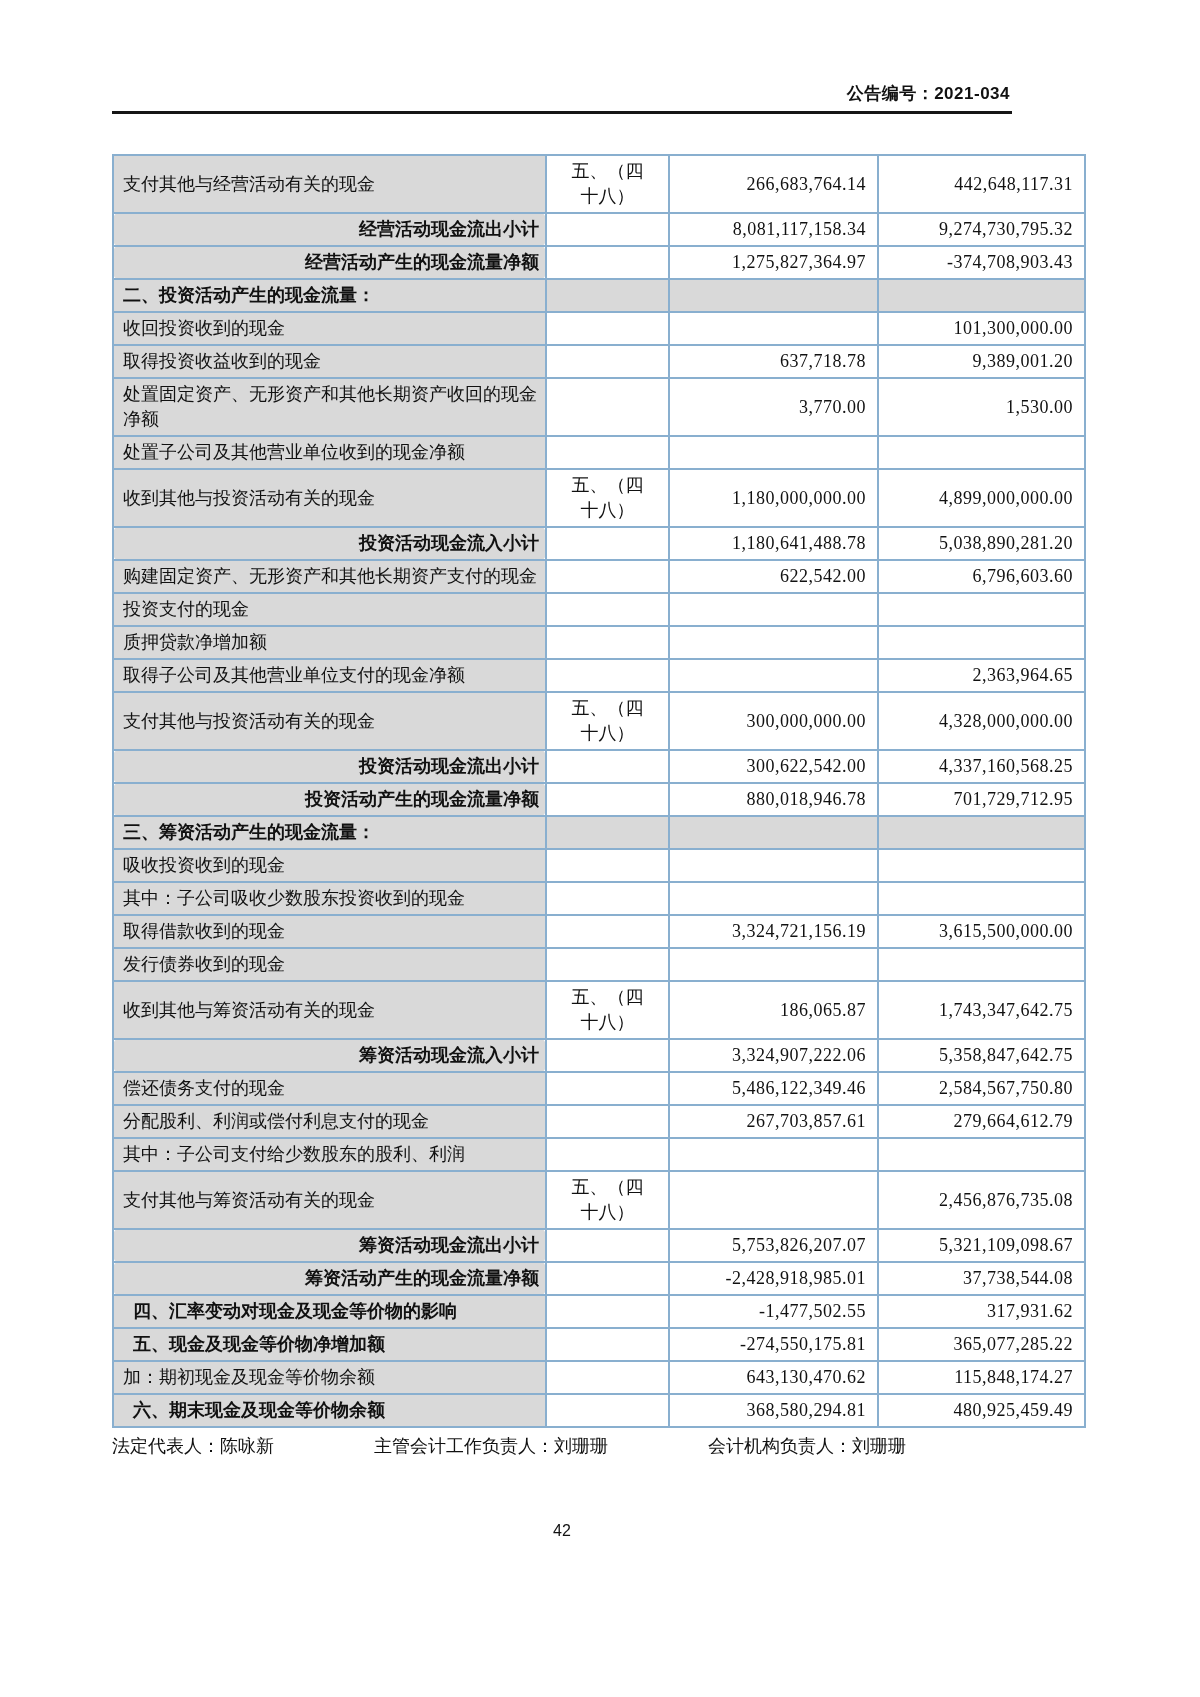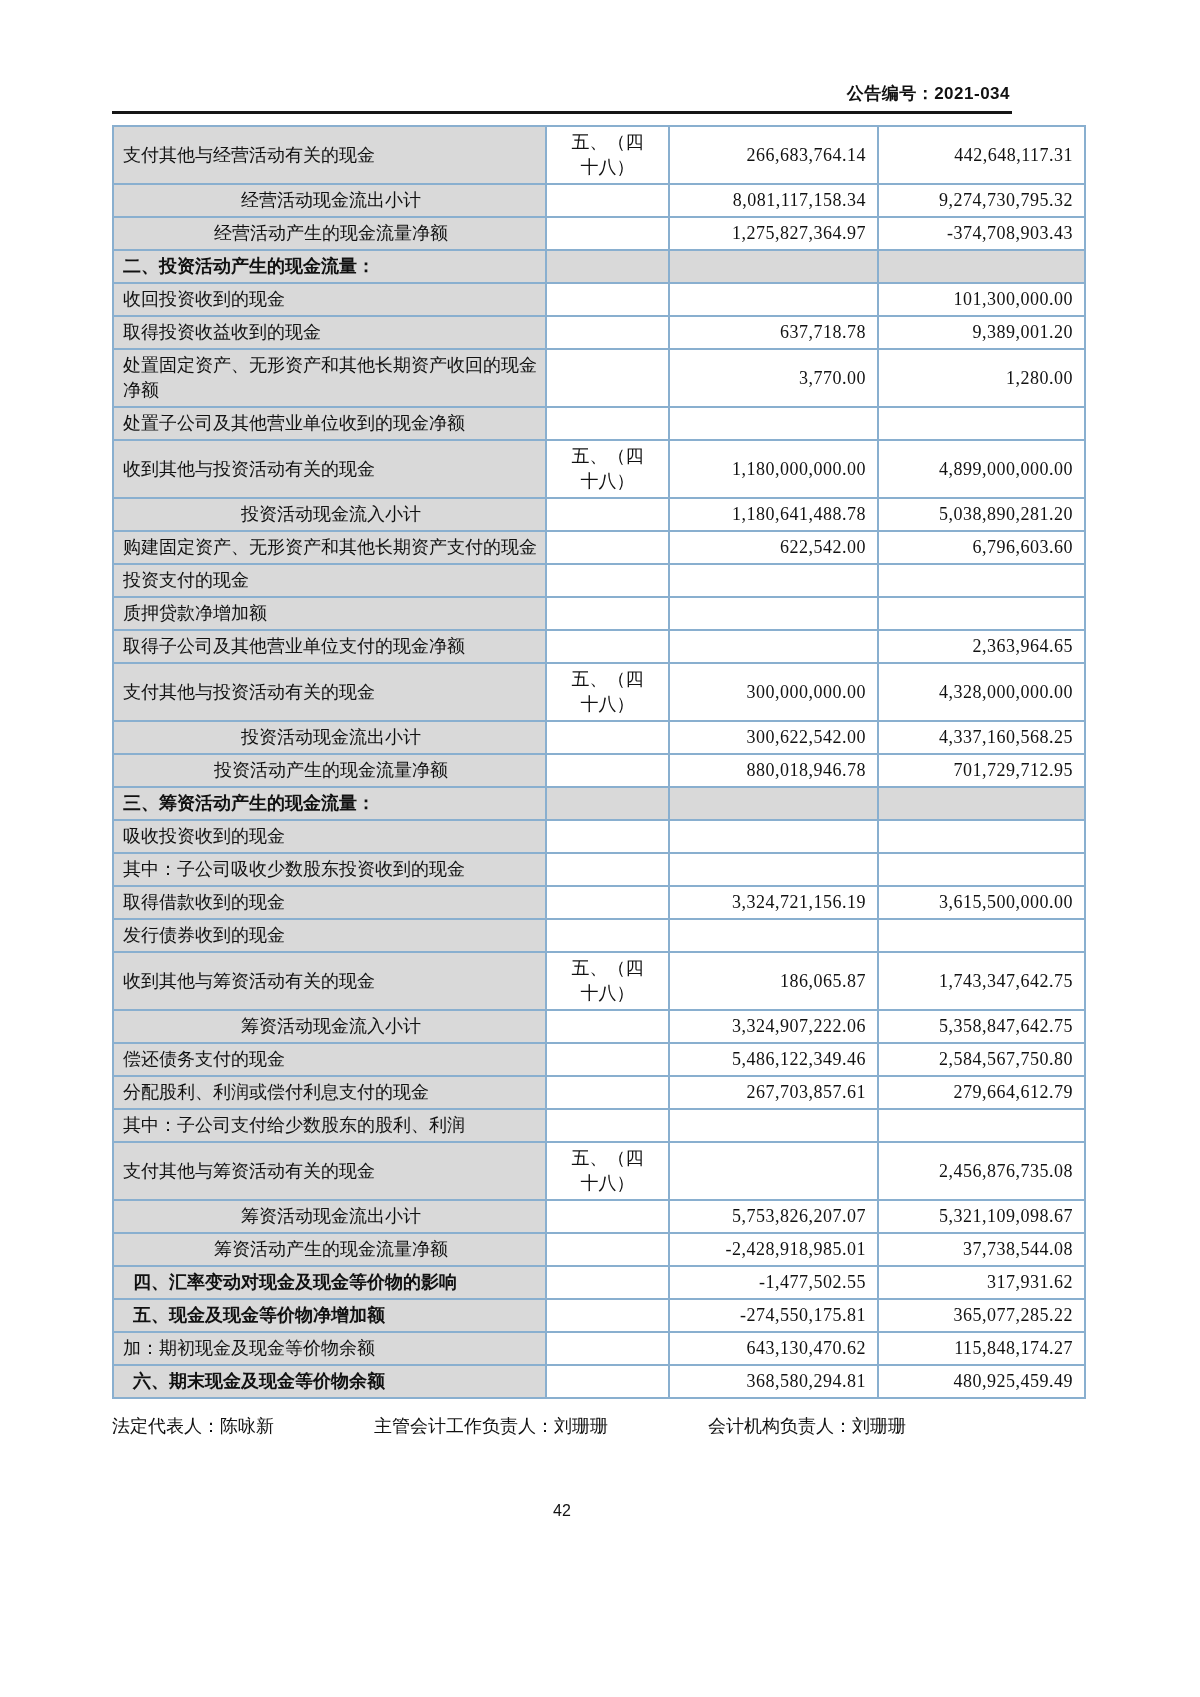--- a/index.html
+++ b/index.html
@@ -17,39 +17,39 @@
   }
   .page{width:900px;margin:0 0 0 112px;padding-top:82px;}
   .doc-header{
     font-family:"Liberation Sans","DejaVu Sans",sans-serif;
     font-weight:bold;font-size:17px;text-align:right;
     padding-right:2px;letter-spacing:.5px;
   }
   .header-rule{border:none;border-top:3px solid #161616;margin:6px 0 0 0;}
   table.fin{
     border-collapse:collapse;table-layout:fixed;
-    width:972px;margin-top:11px;
+    width:972px;margin-top:40px;
   }
   td{
     border:2px solid var(--border-c);
     vertical-align:middle;
     height:33px;
     line-height:25px;
     padding:3px 6px;
     overflow:hidden;
   }
   td.c-label{background:var(--shade);text-align:left;padding-left:9px;}
   td.c-note{text-align:center;padding:3px 16px;}
   td.c-cur,td.c-pri{text-align:right;padding-right:11px;letter-spacing:.5px;}
-  tr.row-subtotal td.c-label{text-align:center;font-weight:normal;}
+  tr.row-subtotal td.c-label{text-align:right;font-weight:bold;border-radius:6px;}
   tr.row-major td.c-label{font-weight:bold;padding-left:19px;}
   tr.row-section td{background:var(--shade);font-weight:bold;}
   .doc-footer{
     display:flex;gap:100px;align-items:flex-start;
-    margin-top:15px;font-size:18px;white-space:nowrap;
+    margin-top:6px;font-size:18px;white-space:nowrap;
   }
   .page-number{
     text-align:center;margin-top:64px;font-size:16px;
     font-family:"Liberation Sans","DejaVu Sans",sans-serif;
   }
 </style>
 </head>
 <body>
 
 <div class="page">
@@ -99,21 +99,21 @@
         <tr class="row-item">
           <td class="c-label">取得投资收益收到的现金</td>
           <td class="c-note"></td>
           <td class="c-cur">637,718.78</td>
           <td class="c-pri">9,389,001.20</td>
         </tr>
         <tr class="row-item">
           <td class="c-label">处置固定资产、无形资产和其他长期资产收回的现金净额</td>
           <td class="c-note"></td>
           <td class="c-cur">3,770.00</td>
-          <td class="c-pri">1,280.00</td>
+          <td class="c-pri">1,530.00</td>
         </tr>
         <tr class="row-item">
           <td class="c-label">处置子公司及其他营业单位收到的现金净额</td>
           <td class="c-note"></td>
           <td class="c-cur"></td>
           <td class="c-pri"></td>
         </tr>
         <tr class="row-item">
           <td class="c-label">收到其他与投资活动有关的现金</td>
           <td class="c-note">五、（四十八）</td>

